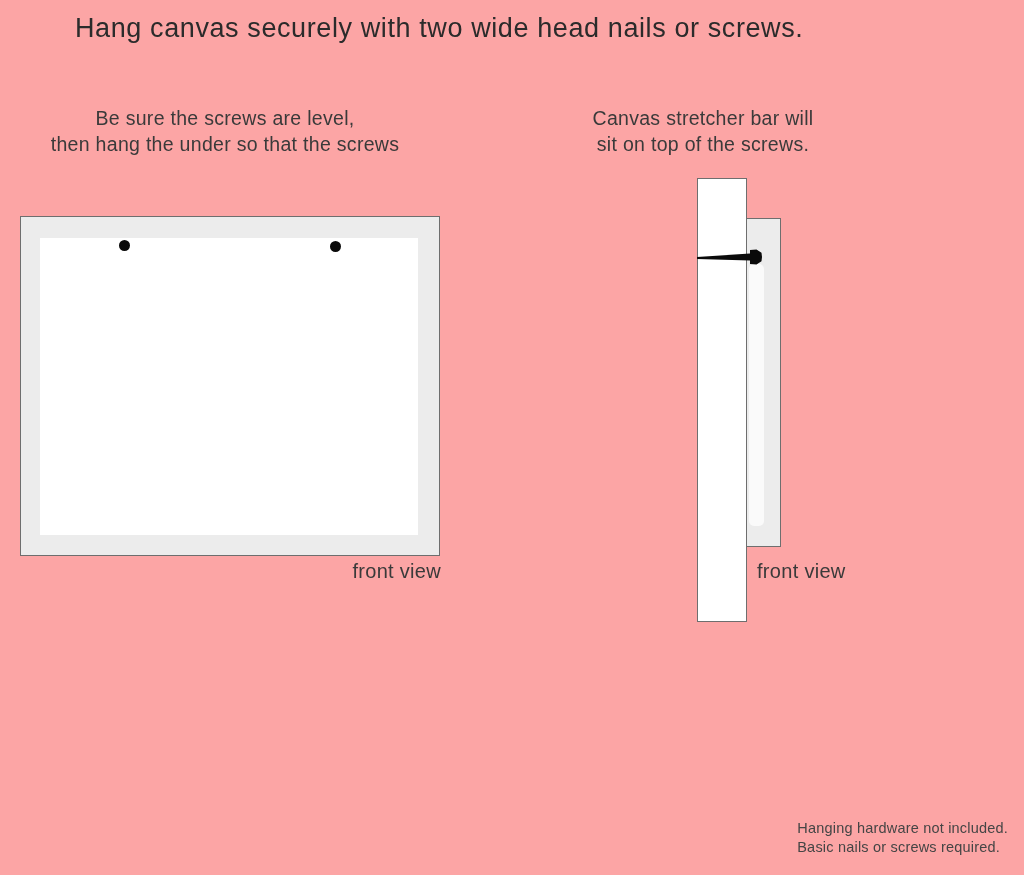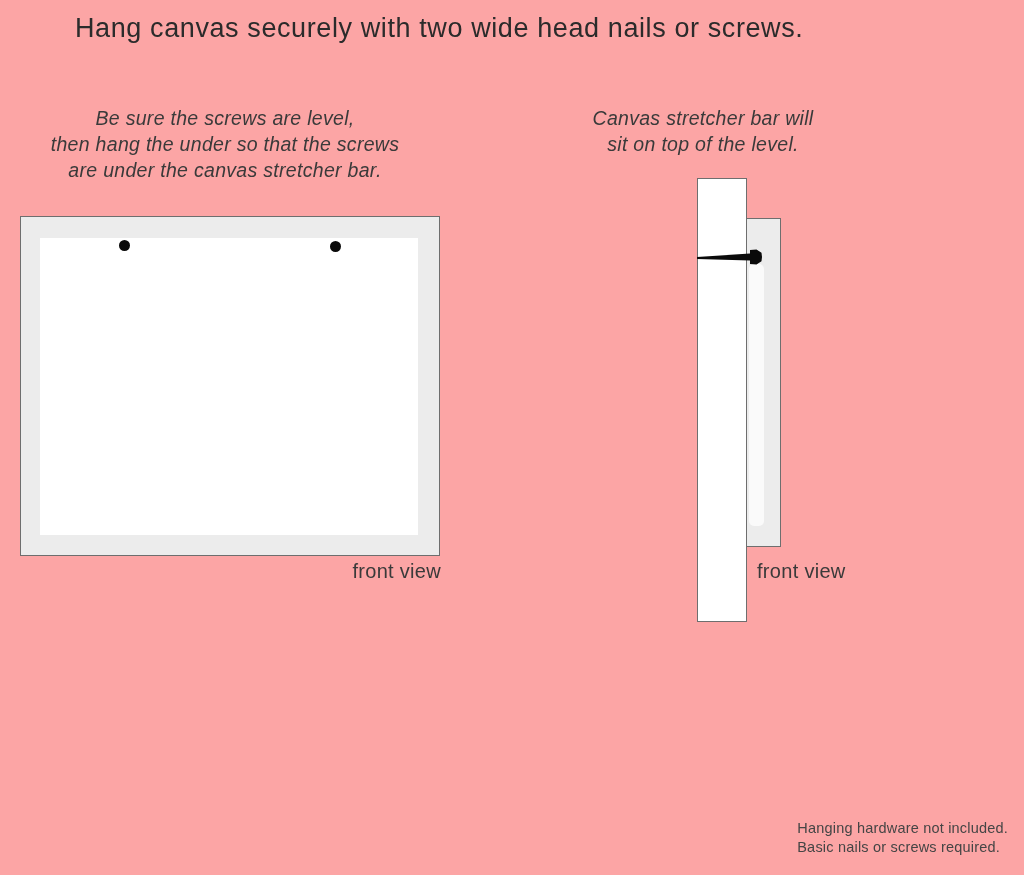--- a/index.html
+++ b/index.html
@@ -27,21 +27,20 @@
     white-space: nowrap;
   }
   .instruction {
     position: absolute;
     text-align: center;
     font-size: 19.5px;
     font-weight: 300;
     line-height: 26px;
     letter-spacing: 0.3px;
     color: var(--text, #3a3a3a);
-    font-style: italic;
   }
   .instruction .line { display: block; }
   .instruction-front {
     left: 18px;
     top: 105px;
     width: 414px;
   }
   .instruction-side {
     left: 558px;
     top: 105px;
@@ -148,34 +147,33 @@
 </head>
 <body>
 
 <div class="page">
 
   <div class="page-title">Hang canvas securely with two wide head nails or screws.</div>
 
   <div class="instruction instruction-front">
     <span class="line">Be sure the screws are level,</span>
     <span class="line">then hang the under so that the screws</span>
-    <span class="line">are under the canvas stretcher bar.</span>
   </div>
 
   <div class="front-diagram">
     <div class="front-inner"></div>
     <div class="screw-dot screw-left"></div>
     <div class="screw-dot screw-right"></div>
   </div>
 
   <div class="view-label front-label">front view</div>
 
   <div class="instruction instruction-side">
     <span class="line">Canvas stretcher bar will</span>
-    <span class="line">sit on top of the level.</span>
+    <span class="line">sit on top of the screws.</span>
   </div>
 
   <div class="side-canvas">
     <div class="side-canvas-inner"></div>
   </div>
 
   <div class="stretcher-bar"></div>
 
   <svg class="nail-svg" viewBox="0 0 85 30" aria-hidden="true">
     <polygon points="7,13.9 60,10.6 60,7 66.5,6.4 71.5,9.8 72,14 71.5,18.2 66.5,21.6 60,21 60,17.4 7,15.9" fill="var(--nail, #0a0a0a)"></polygon>

